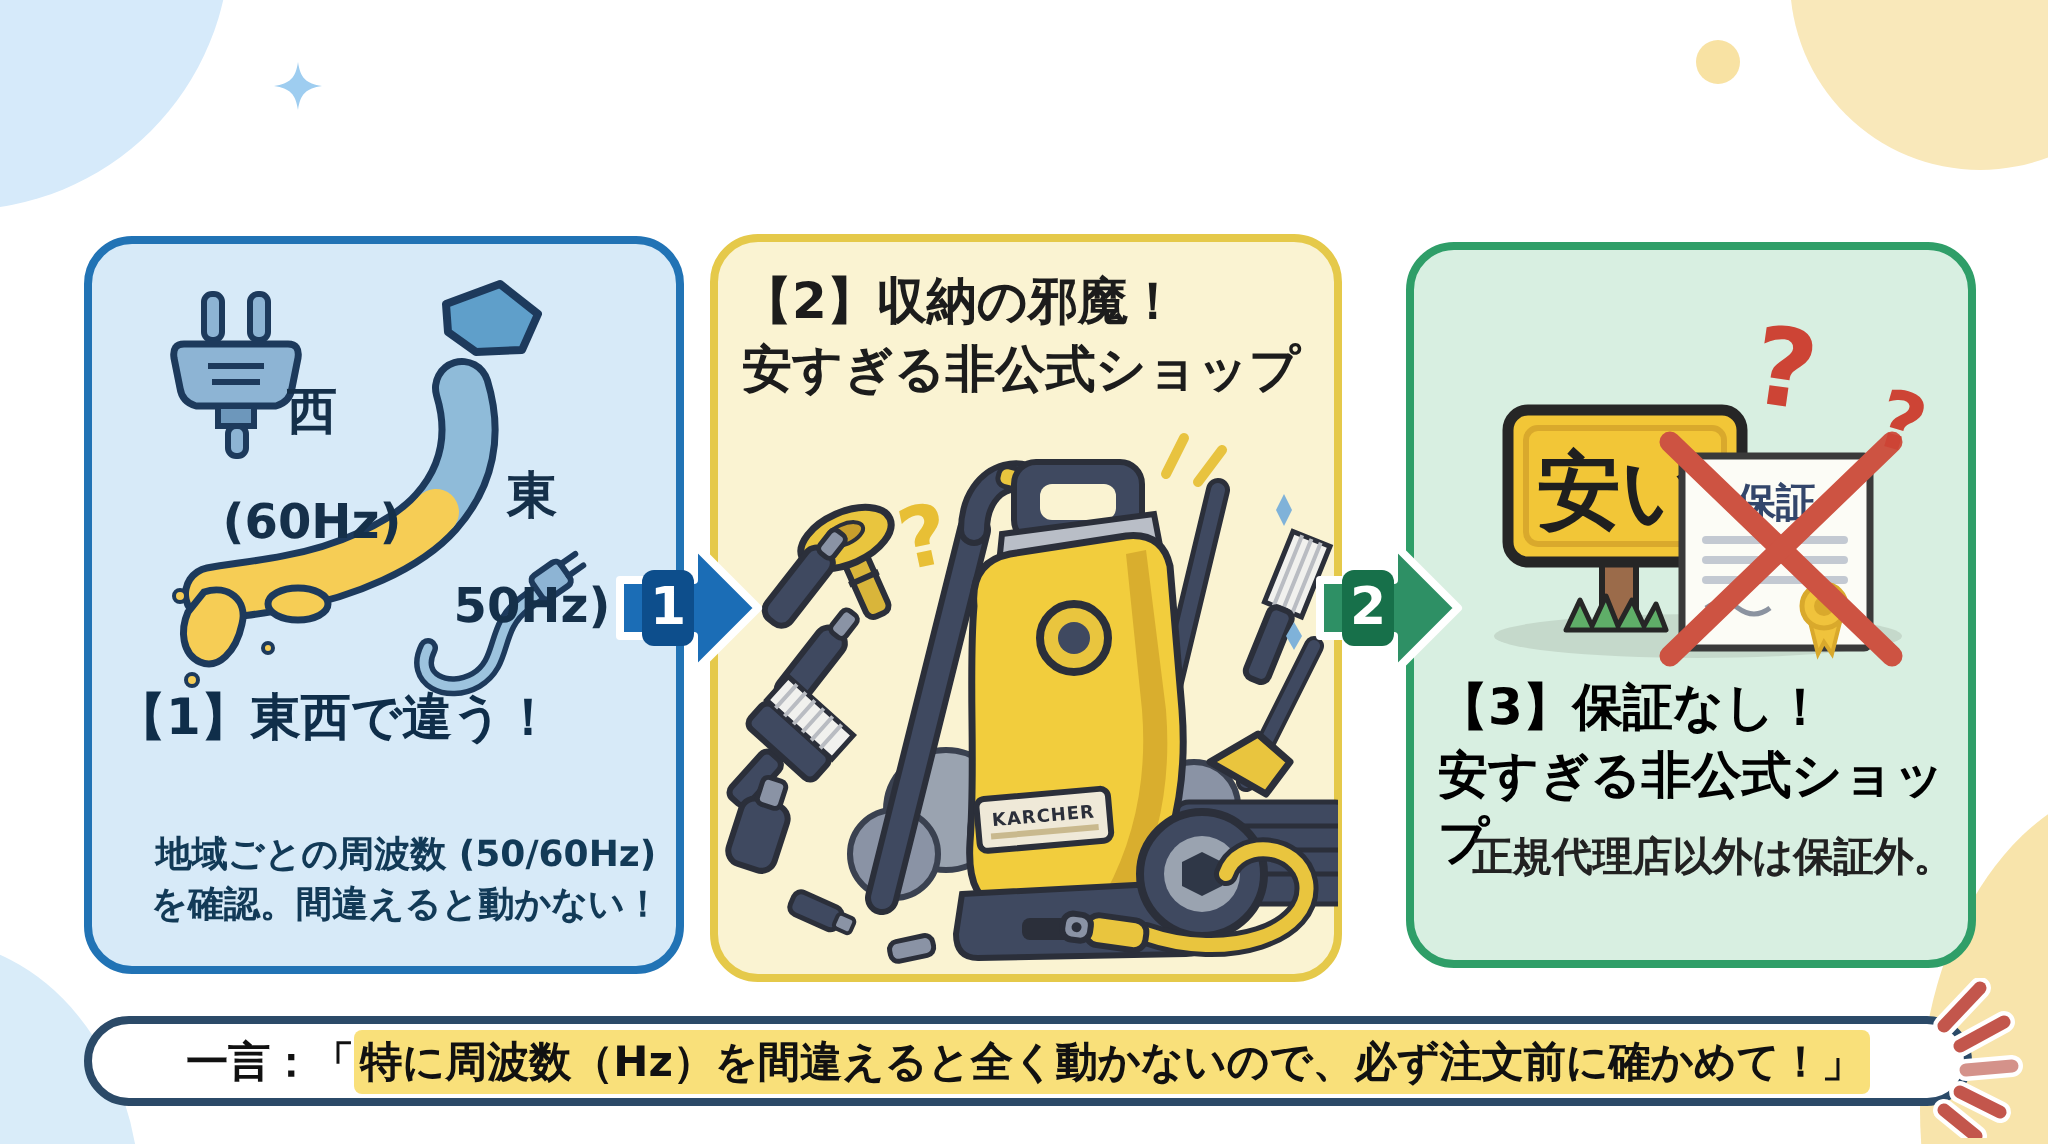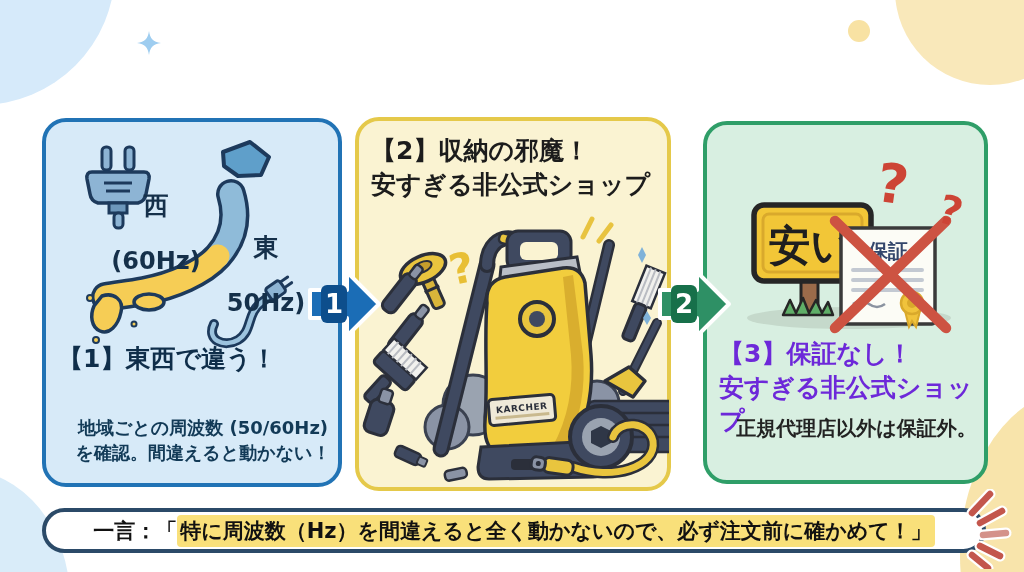--- a/index.html
+++ b/index.html
@@ -28,21 +28,21 @@
   .panel svg{position:absolute;}
 
   .ph{position:absolute;left:0;right:0;font-weight:800;line-height:1.34;padding-left:12px;}
   .ph span{display:block;}
   .pb{position:absolute;left:0;right:0;text-align:center;font-weight:700;line-height:1.38;}
   .pb span{display:block;padding-left:22px;}
 
   .p1-heading{top:220px;font-size:25px;color:#0f2e4a;}
   .p1-body{top:294px;font-size:18px;color:#123a57;}
   .p2-heading{top:13px;font-size:25px;color:#1c1c1c;}
-  .p3-heading{top:212px;font-size:25px;color:#6d28d9;}
+  .p3-heading{top:212px;font-size:25px;color:#000000;}
   .p3-body{top:290px;font-size:20px;color:#222222;}
 
   .map-label{position:absolute;text-align:center;font-weight:800;color:#15304a;line-height:1.12;z-index:3;}
   .map-label .l1{display:block;font-size:25px;}
   .map-label .l2{display:block;font-size:24px;margin-top:28px;}
   .p1-west{left:60px;top:70px;width:100px;}
   .p1-east{left:176px;top:112px;width:88px;}
 
   
   .arrow{position:absolute;width:74px;height:76px;z-index:6;}

